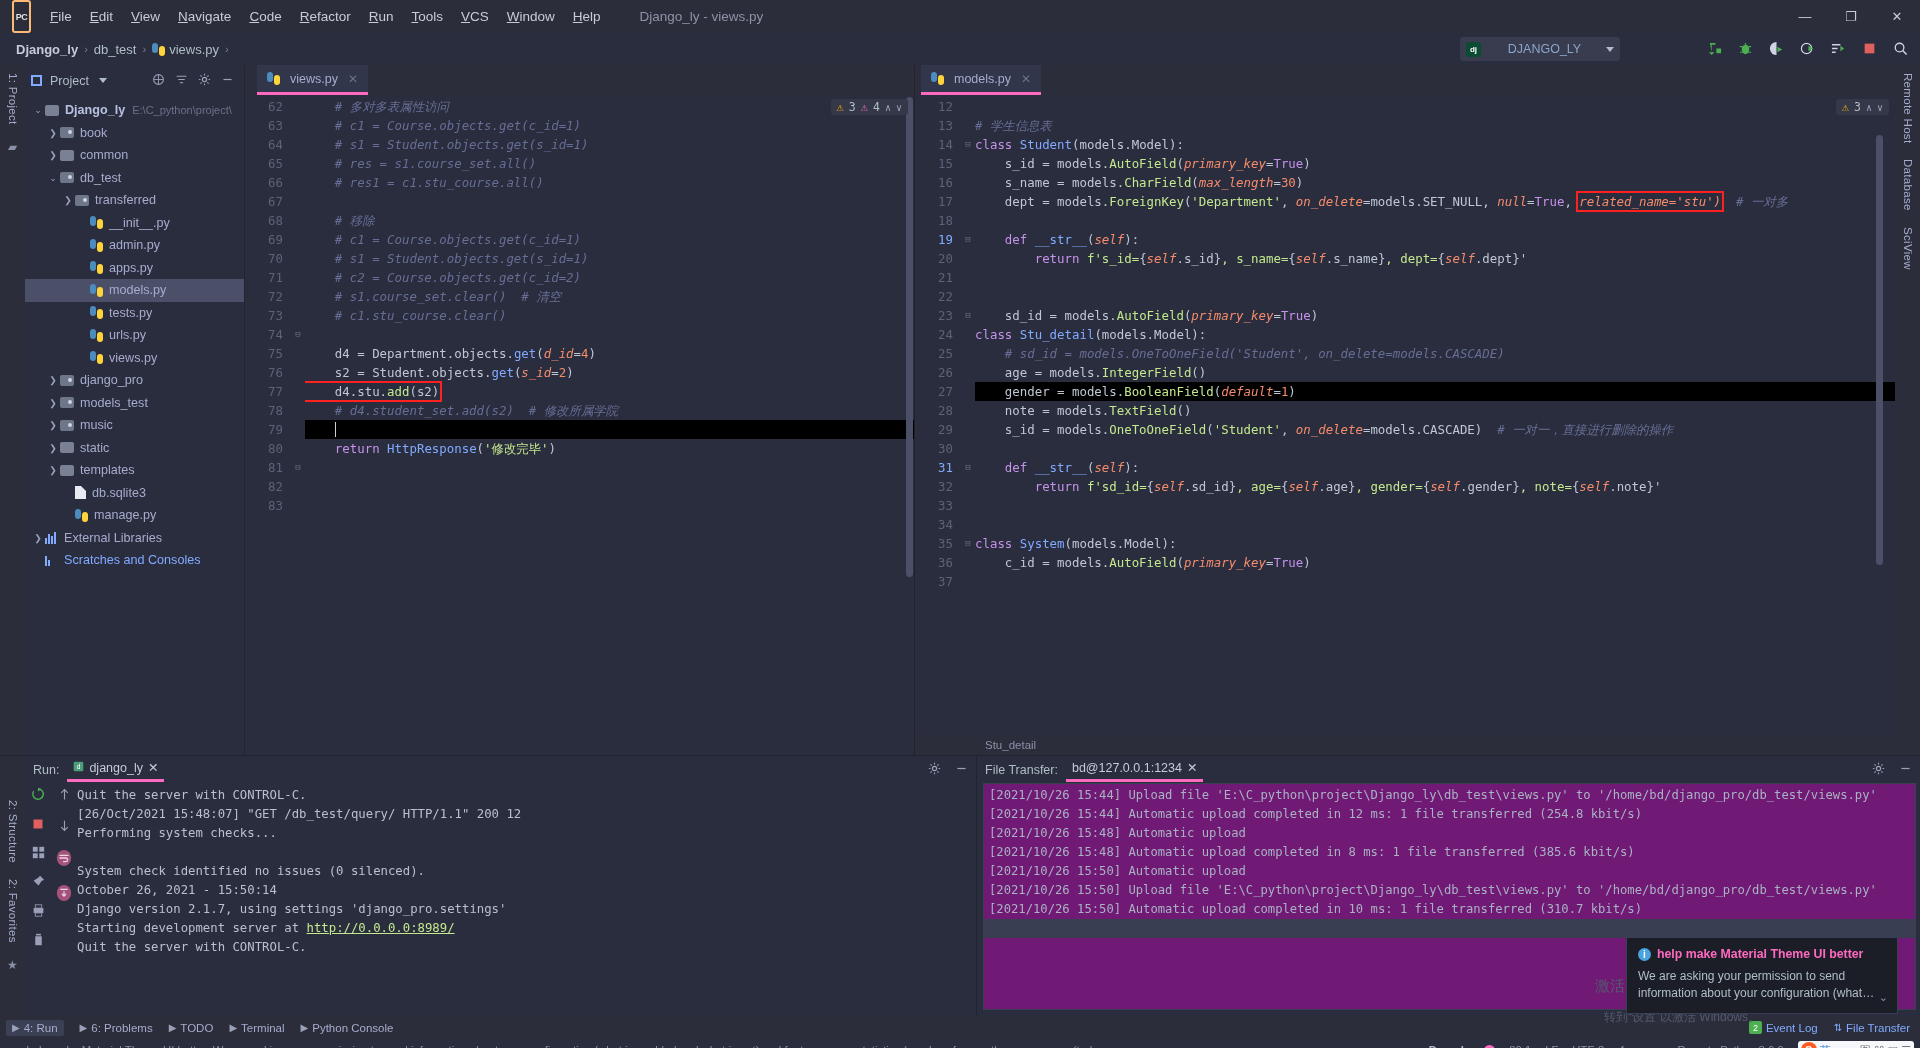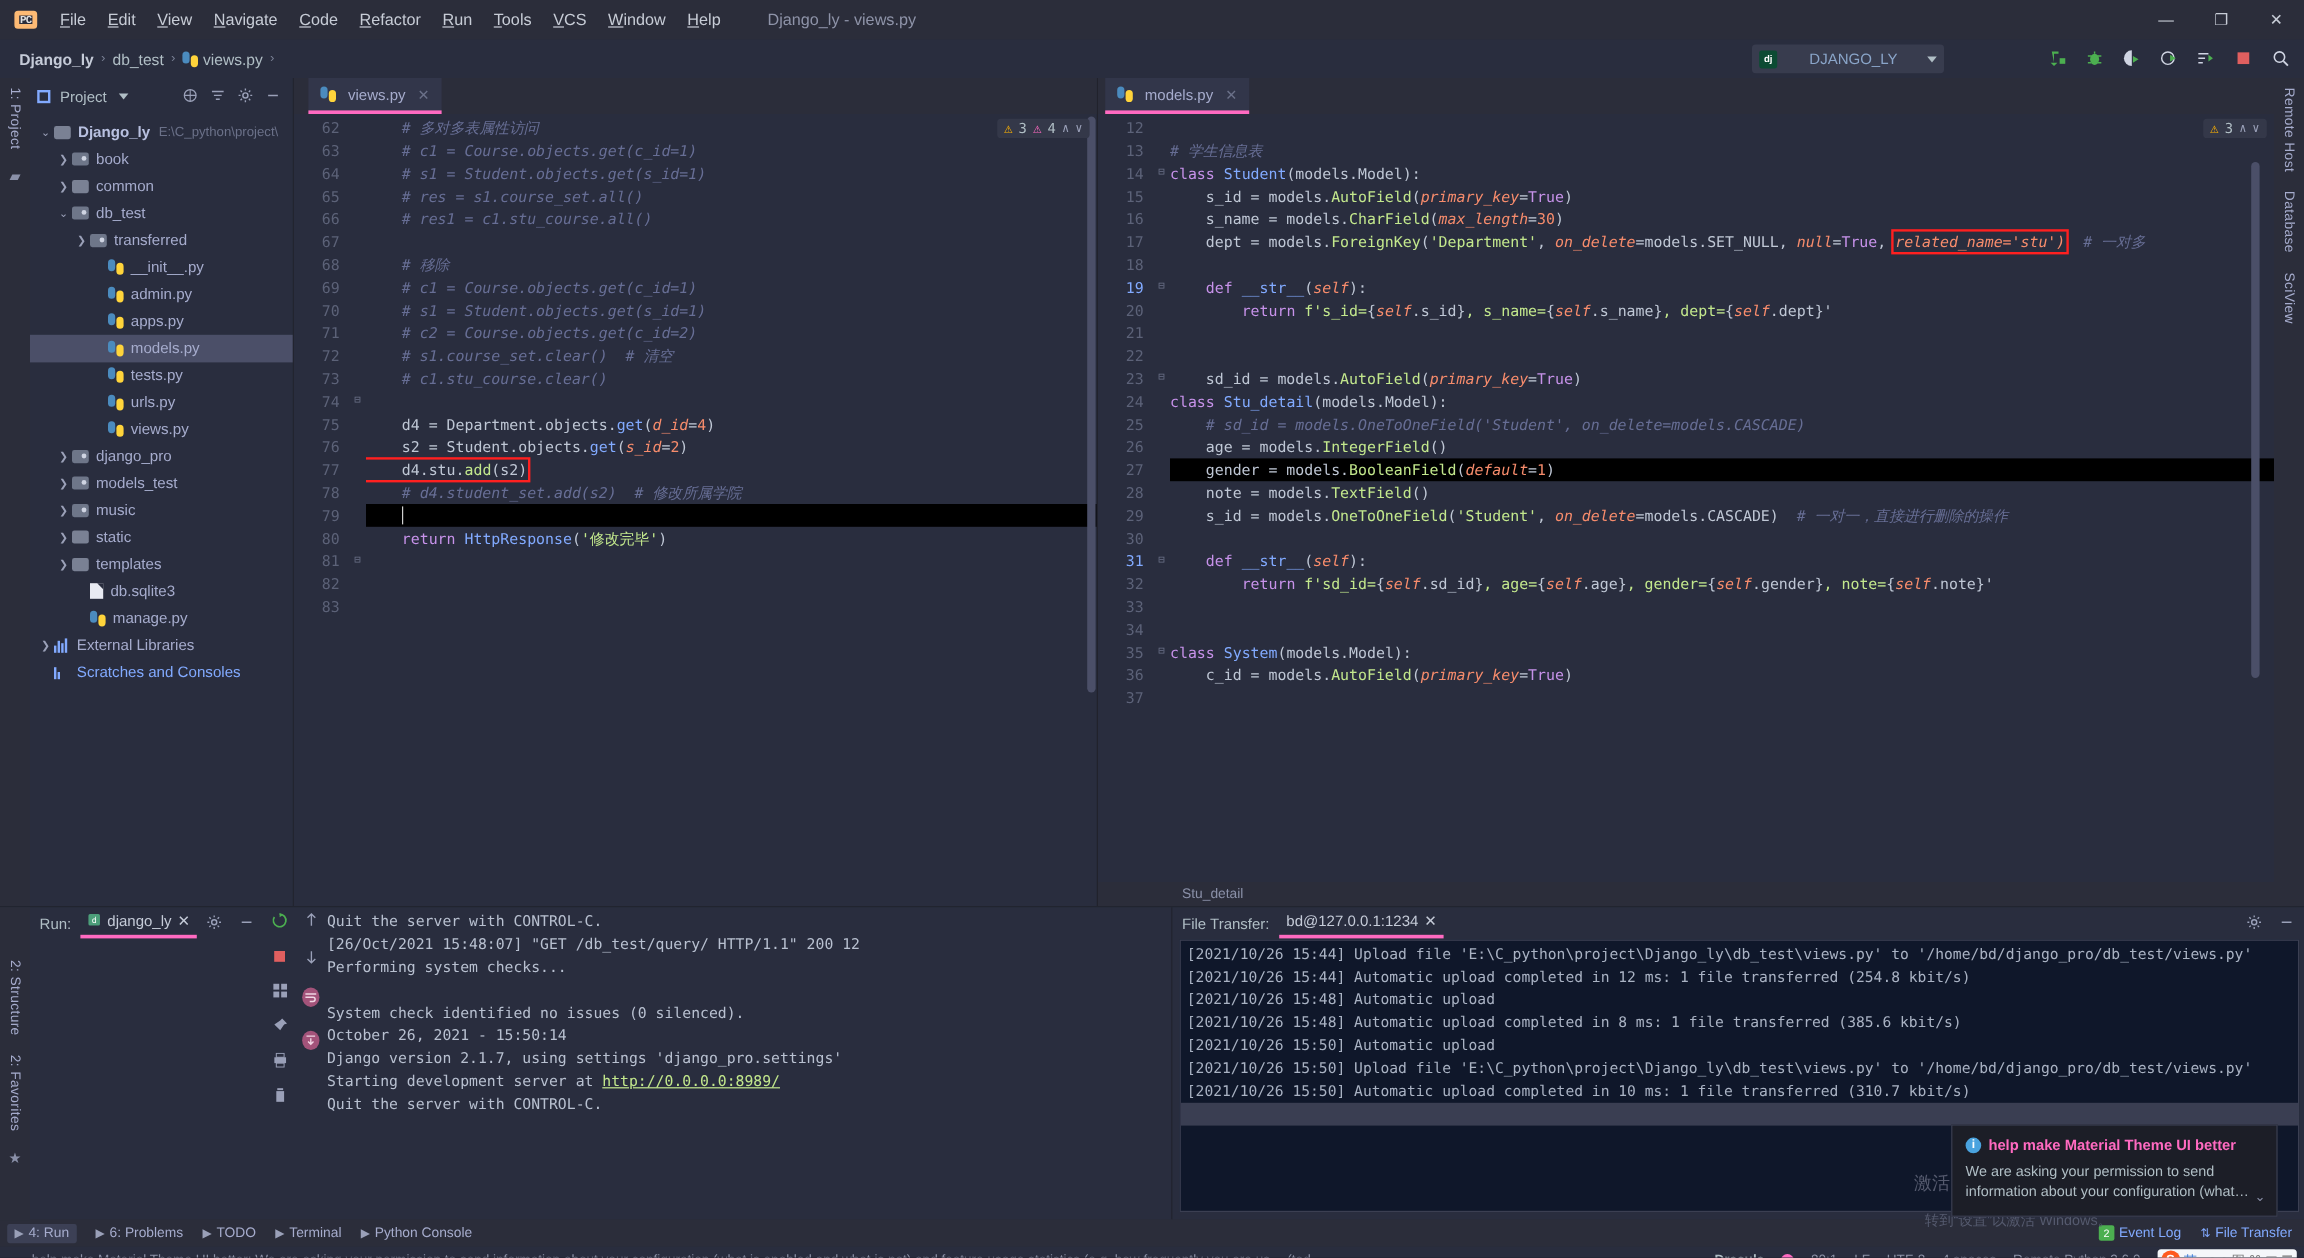--- a/index.html
+++ b/index.html
@@ -11,25 +11,24 @@
     color: #b0bec5;
   }
   .app { position: relative; width: 1920px; height: 1048px; background: #292d3e; }
 
   
   .titlebar {
     height: 33px; background: #2b2d3a; display: flex; align-items: center;
     padding: 0 6px; font-size: 13px; position: relative;
   }
   .pc-logo {
-    width: 19px; height: 15px; border: 4px solid #fdba74; border-radius: 3px;
+    width: 19px; height: 33px; border: 2px solid #fdba74; border-radius: 3px;
     display:flex; align-items:center; justify-content:center;
     font-size: 9px; color: #e0e0e0; font-weight: bold; margin: 0 10px 0 6px;
     letter-spacing:-0.5px;
-    font-family:Liberation Mono, monospace;
   }
   .menu-item {
     padding: 4px 9px; color: #c7ccd6; font-size: 13.5px; cursor: default;
   }
   .menu-item u { text-decoration: underline; }
   .win-title { margin-left: 30px; color: #8e93a8; font-size: 13.5px; }
   .win-btns { position: absolute; right: 0; top: 0; display: flex; height: 33px; }
   .win-btn { width: 46px; height:33px; display:flex; align-items:center; justify-content:center;
              color:#c7ccd6; font-size: 13px; }
 
@@ -147,36 +146,36 @@
   .scrollthumb{position:absolute; right:1px; background:#4b4f68; width:7px; border-radius:4px;}
 
   .breadcrumb-bot { height:20px; background:#2b2d3a; font-size:11.5px; color:#8a90a8;
                     display:flex; align-items:center; padding-left:58px; }
 
   .rightstrip { width:25px; background:#2b2d3a; display:flex; flex-direction:column;
                 align-items:center;}
 
   
   .bottom { display:flex; height:261px; background:#292d3e; border-top:1px solid #21242f;}
-  .runpanel{ width:952px; display:flex; flex-direction:row; border-right:1px solid #21242f;}
+  .runpanel{ width:952px; display:flex; flex-direction:column; border-right:1px solid #21242f;}
   .bp-head{height:27px;display:flex;align-items:center;padding:0 8px;font-size:12.5px;gap:8px;
            position:relative;}
   .bp-head .lbl{color:#b0bec5;}
   .bp-tab{display:flex;align-items:center;gap:5px;padding:3px 6px 4px;border-bottom:3px solid #ff6ac1;
           color:#c5cbd8;}
   .bp-tools{margin-left:auto;display:flex;gap:14px;align-items:center;}
   .runbody{flex:1;display:flex;overflow:hidden;}
   .runtools{width:52px;display:flex;flex-direction:column;align-items:center;padding-top:4px;gap:9px;}
   .console{flex:1;font-family:"DejaVu Sans Mono", monospace;font-size:12.3px;color:#b8c0d0;
            padding-top:3px;}
   .console .cline{height:19px;line-height:19px;white-space:pre;}
   .link{color:#c3e88d; text-decoration:underline;}
 
   .ftpanel{flex:1;display:flex;flex-direction:column;}
-  .ftbody{flex:1;margin:0 4px 6px 6px;border:1px solid #3b3f52;background:#0f172a;
+  .ftbody{flex:1;margin:0 4px 6px 6px;border:1px solid #3b3f52;background:#701a75;
           font-family:"DejaVu Sans Mono", monospace;font-size:12.2px;color:#a9b2c3;
           overflow:hidden;position:relative;padding-top:2px;}
   .ftbody .fline{height:19px;line-height:19px;white-space:pre;padding-left:5px;}
   .ftsel{background:#3a3e52;height:19px;}
 
   .notif{position:absolute; right:22px; bottom:34px; width:272px; background:#1c1e27;
          border:1px solid #3a3e52; padding:9px 11px 11px; font-size:12px; z-index:30;}
   .notif .nt{color:#ff6ac1; font-weight:bold; font-size:12.3px; display:flex; gap:6px; align-items:center;}
   .notif .nb{color:#b0bec5; margin-top:7px; line-height:17px;}
   .iico{width:13px;height:13px;border-radius:50%;background:#4aa3df;color:#fff;font-size:10px;

